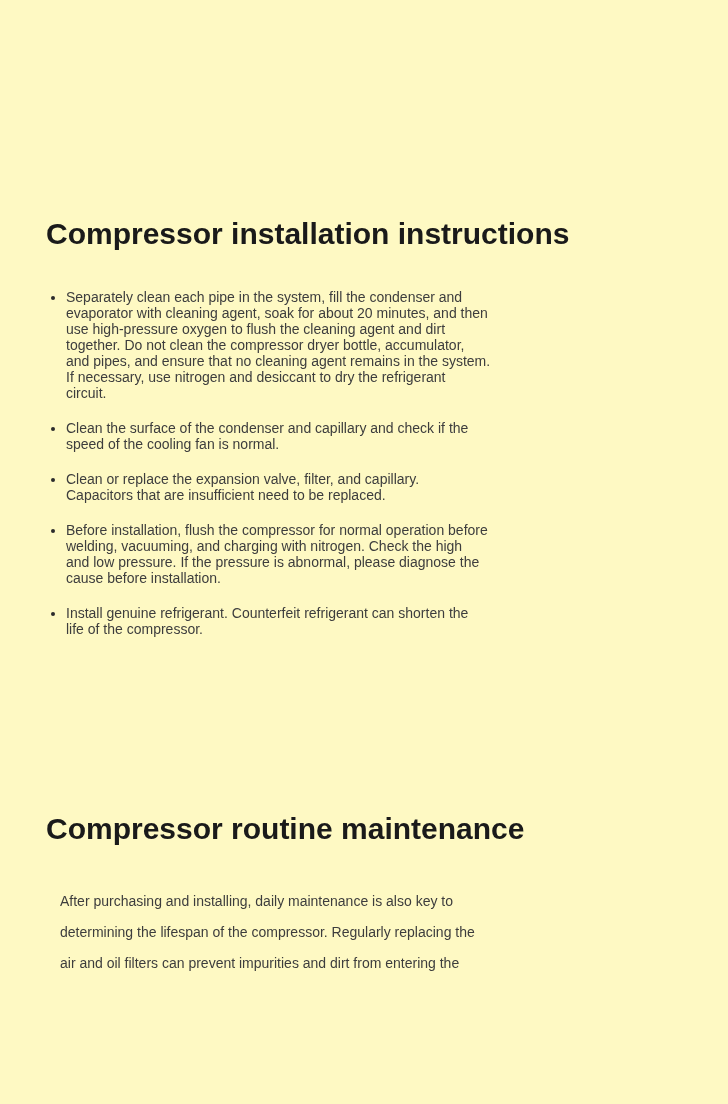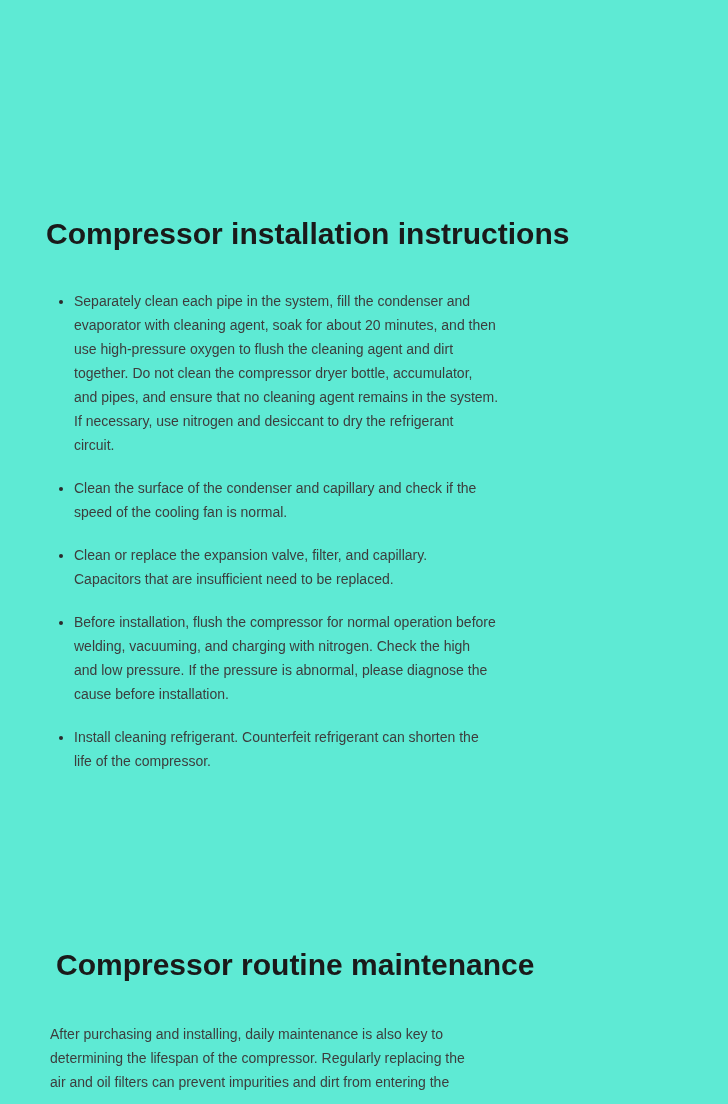--- a/index.html
+++ b/index.html
@@ -8,57 +8,57 @@
     background: #ffffff;
     width: 728px;
     height: 1104px;
     overflow: hidden;
   }
   .page {
     box-sizing: border-box;
     width: 728px;
     height: 1104px;
     padding: 216px 40px 0 46px;
-    background: #5eead4;
+    background: #fef9c3;
     font-family: "Liberation Sans", "DejaVu Sans", sans-serif;
     overflow: hidden;
   }
   h1.section-heading {
     margin: 0 0 38px 0;
     font-size: 30px;
     line-height: 35px;
     font-weight: 700;
     color: #1a1a1a;
     letter-spacing: 0;
   }
   h1.section-heading.second {
-    margin: 174px 0 40px 10px;
+    margin: 174px 0 40px 0;
   }
   ul.bullet-list {
     margin: 0;
     padding: 0 0 0 20px;
     width: 520px;
     list-style: disc outside;
   }
   ul.bullet-list li {
     font-size: 14px;
-    line-height: 24px;
+    line-height: 16px;
     color: #3d3d3d;
-    margin: 0 0 19px 8px;
+    margin: 0 0 19px 0;
     white-space: pre-line;
   }
   ul.bullet-list li::marker {
     color: #2b2b2b;
     font-size: 13px;
   }
   p.body-paragraph {
-    margin: 4px;
+    margin: 14px;
     width: 520px;
     font-size: 14px;
-    line-height: 24px;
+    line-height: 31px;
     color: #3d3d3d;
     white-space: pre-line;
   }
 </style>
 </head>
 <body>
 
 <div class="page">
 
   <h1 class="section-heading">Compressor installation instructions</h1>
@@ -72,21 +72,21 @@
 If necessary, use nitrogen and desiccant to dry the refrigerant
 circuit.</li>
     <li>Clean the surface of the condenser and capillary and check if the
 speed of the cooling fan is normal.</li>
     <li>Clean or replace the expansion valve, filter, and capillary.
 Capacitors that are insufficient need to be replaced.</li>
     <li>Before installation, flush the compressor for normal operation before
 welding, vacuuming, and charging with nitrogen. Check the high
 and low pressure. If the pressure is abnormal, please diagnose the
 cause before installation.</li>
-    <li>Install cleaning refrigerant. Counterfeit refrigerant can shorten the
+    <li>Install genuine refrigerant. Counterfeit refrigerant can shorten the
 life of the compressor.</li>
   </ul>
 
   <h1 class="section-heading second">Compressor routine maintenance</h1>
 
   <p class="body-paragraph">After purchasing and installing, daily maintenance is also key to
 determining the lifespan of the compressor. Regularly replacing the
 air and oil filters can prevent impurities and dirt from entering the</p>
 
 </div>

